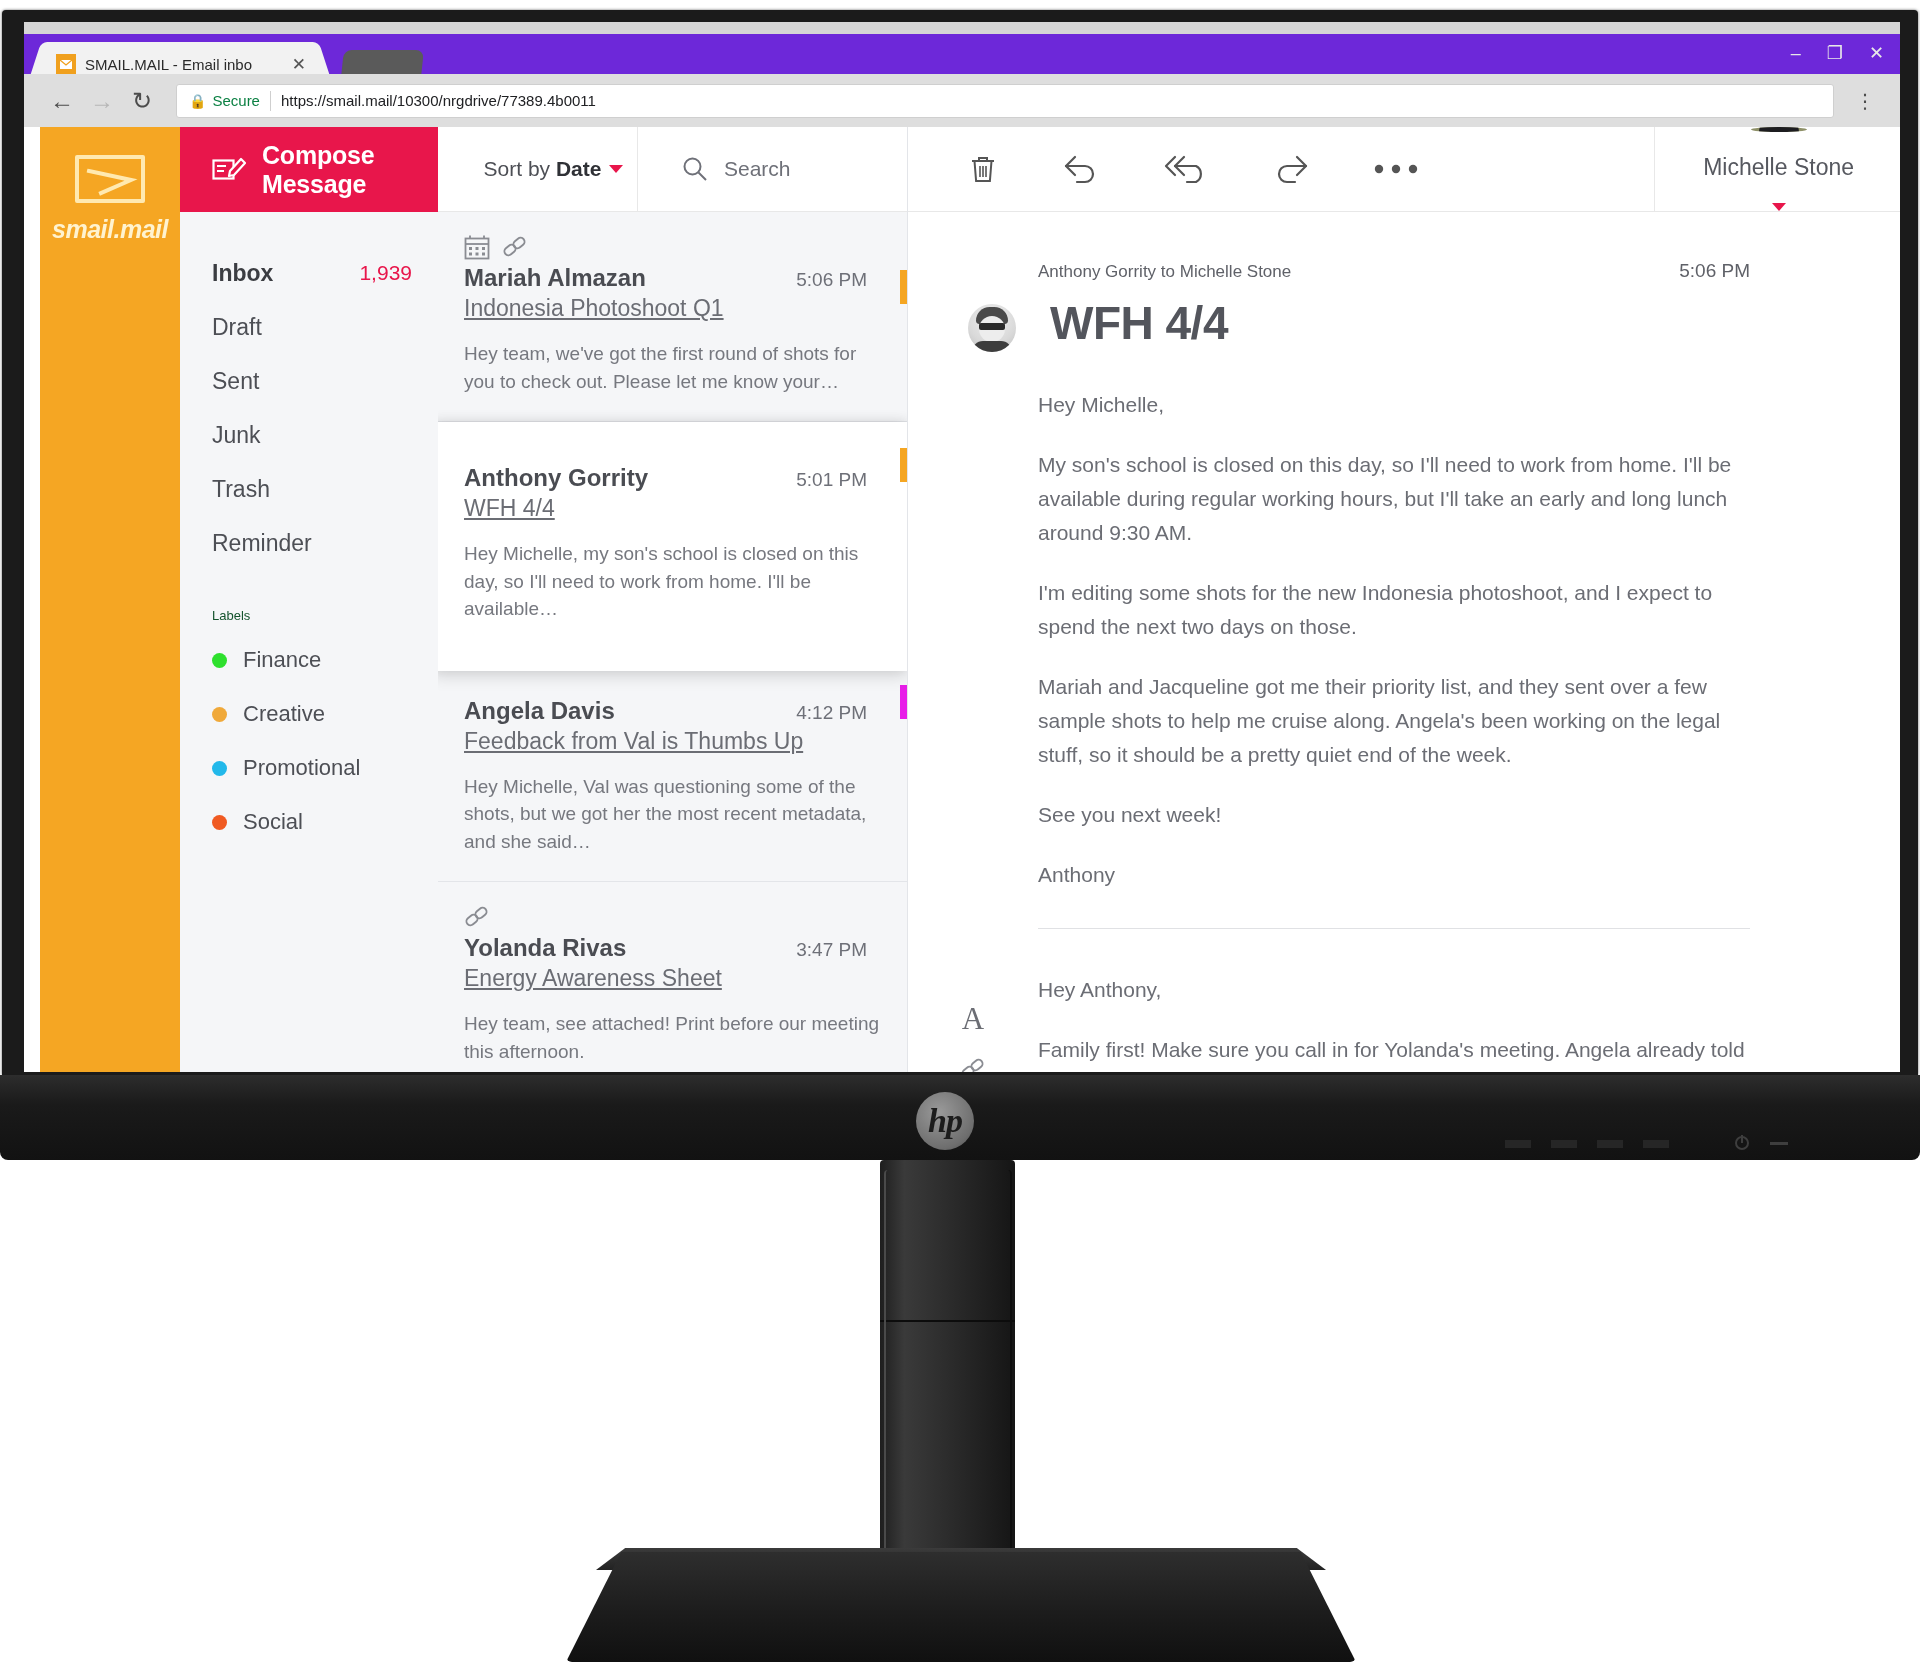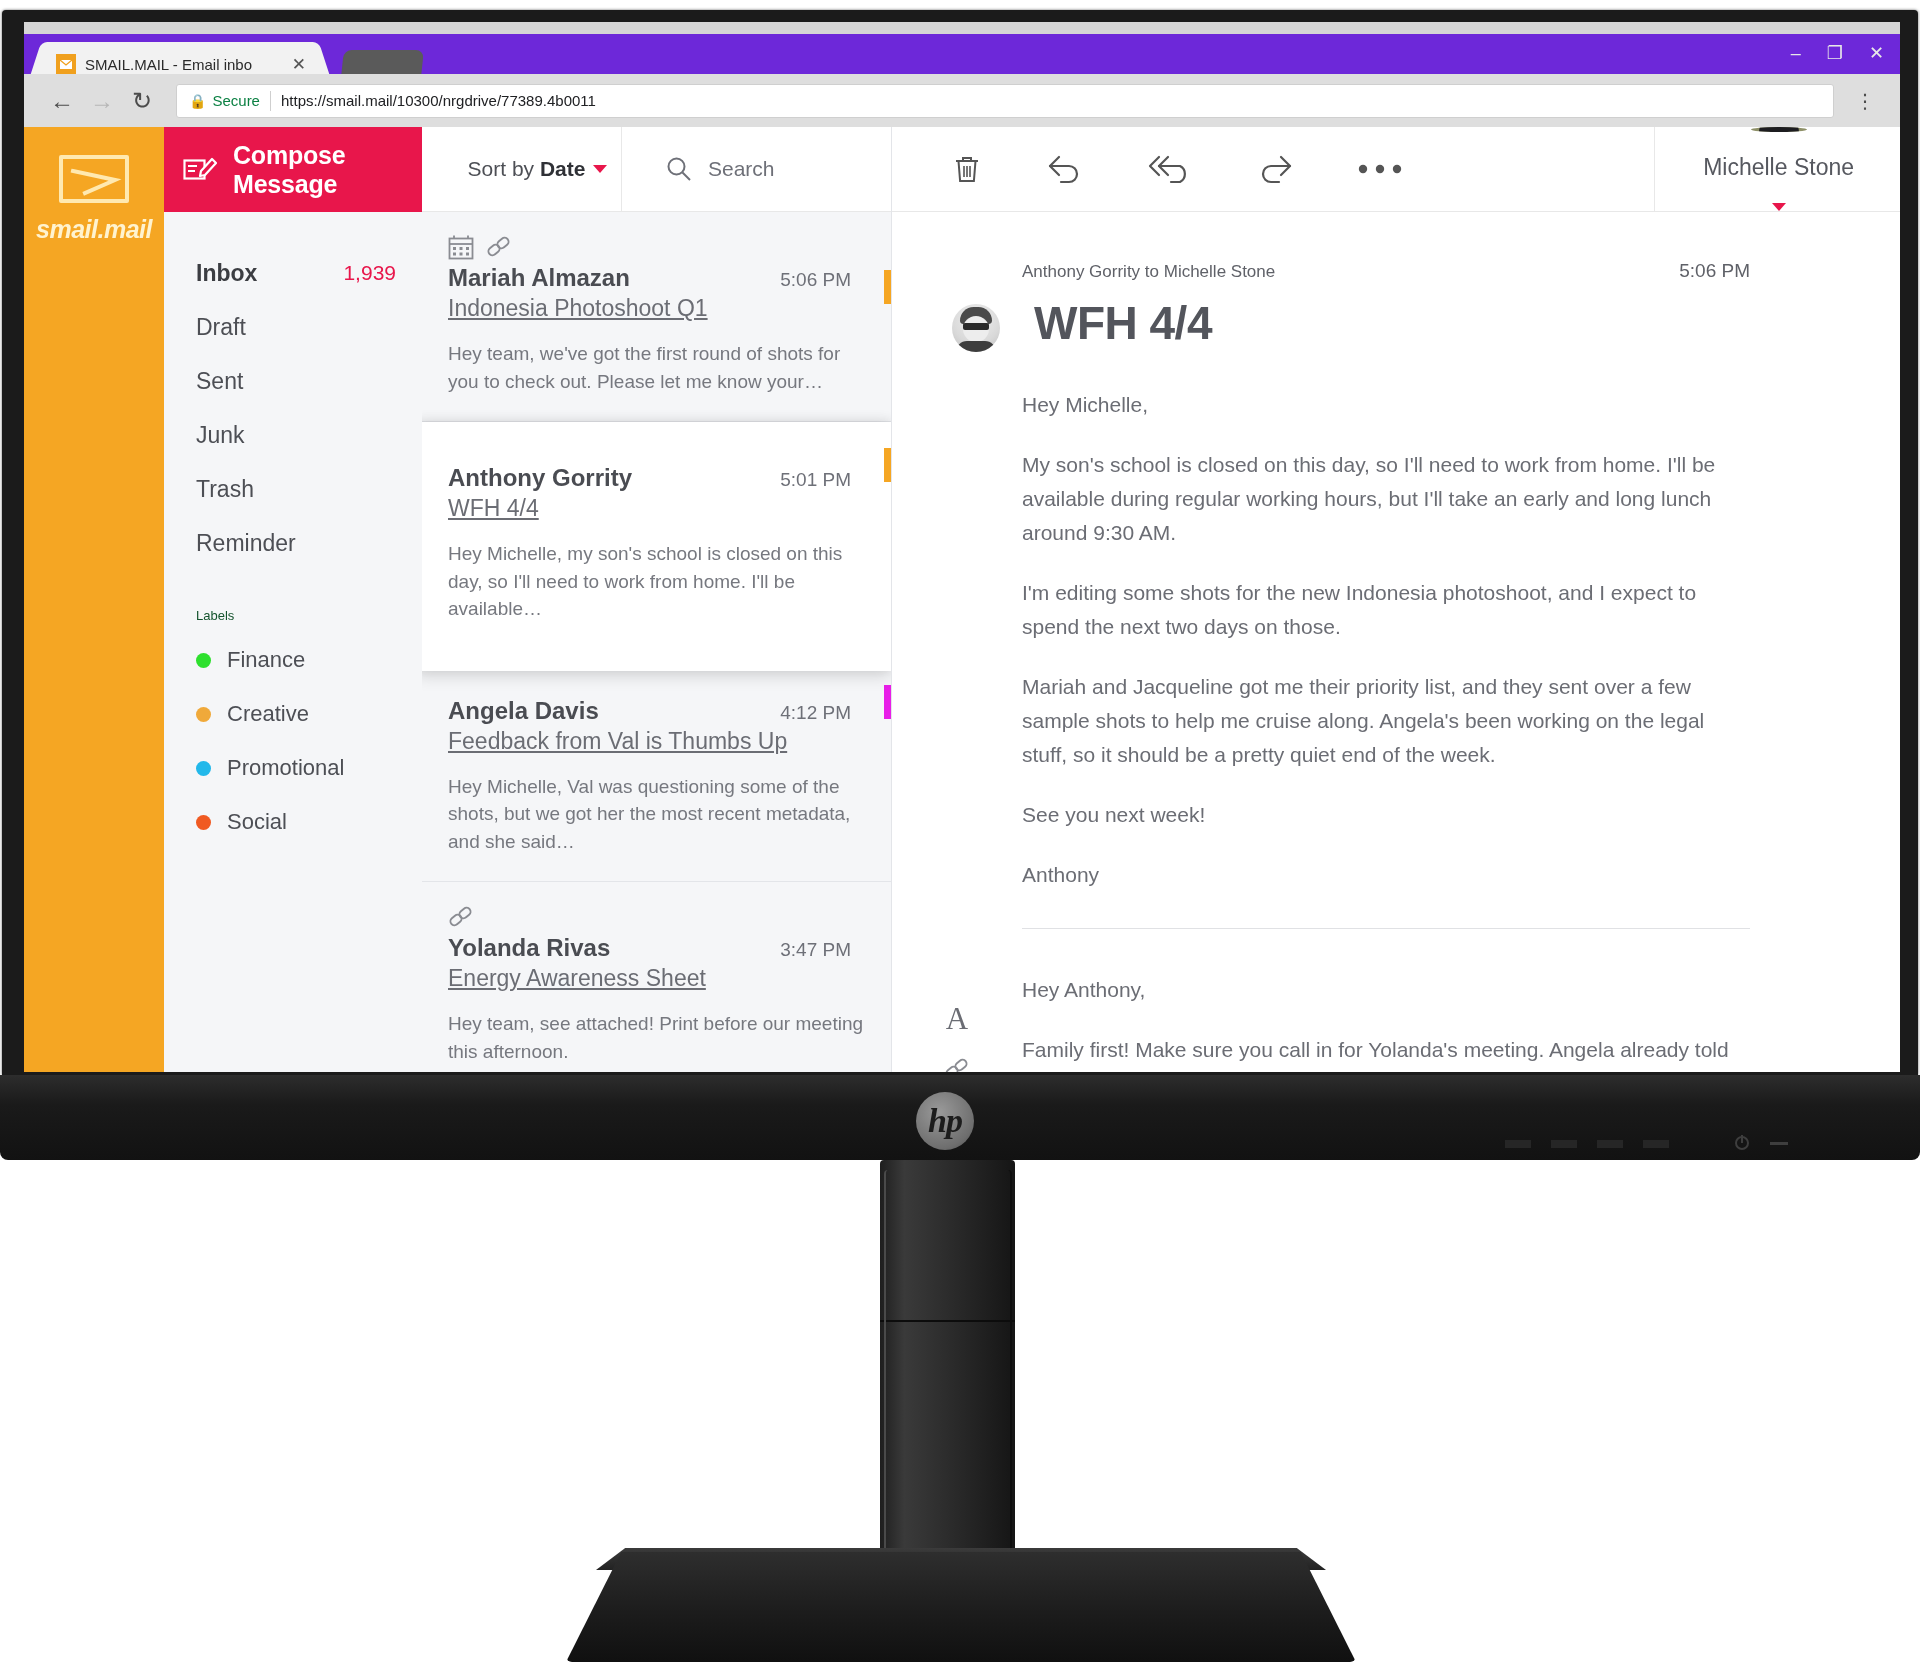--- a/index.html
+++ b/index.html
@@ -130,36 +130,36 @@
   .kebab { width: 34px; text-align:center; color:#4c4c4c; font-size: 20px; letter-spacing:0; }
 
   
   .app {
     position: absolute; left: 0; top: 105px; width: 1876px; height: 945px;
     display: flex; background: #ffffff;
   }
 
   .railbar {
     width: 140px; background: #f5a623; flex: none;
-    padding-top: 22px; text-align: center;
+    padding-top: 22px; text-align: center; margin-left: 16px;
   }
   .rail-logo-box {
     width: 70px; height: 48px; margin: 6px auto 0;
     border: 4px solid #ffe9b0; border-radius: 2px; position: relative;
   }
   .rail-logo-box svg { position:absolute; left:6px; top:4px; }
   .rail-logo-text {
     margin-top: 12px; color: #fff3cf; font-style: italic; font-weight: 700;
     font-size: 25px; letter-spacing: -.5px;
   }
 
   .sidebar { width: 258px; flex: none; background: #f5f6f8; display:flex; flex-direction: column; }
   .compose {
     height: 85px; background: #e8164b; color: #ffffff;
-    display: flex; align-items: center; padding-left: 19px; gap: 16px;
+    display: flex; align-items: center; padding-left: 32px; gap: 16px;
   }
   .compose-label { font-size: 25px; font-weight: 700; letter-spacing: -.2px; }
   .folders { padding: 34px 0 0 0; }
   .folder {
     display:flex; align-items:center; justify-content:space-between;
     padding: 0 26px 0 32px; height: 54px;
   }
   .folder-name { font-size: 23px; color: #4d4f55; }
   .folder.active .folder-name { font-weight: 700; color: #3b3d42; }
   .folder-count { font-size: 21px; color: #e8164b; }

